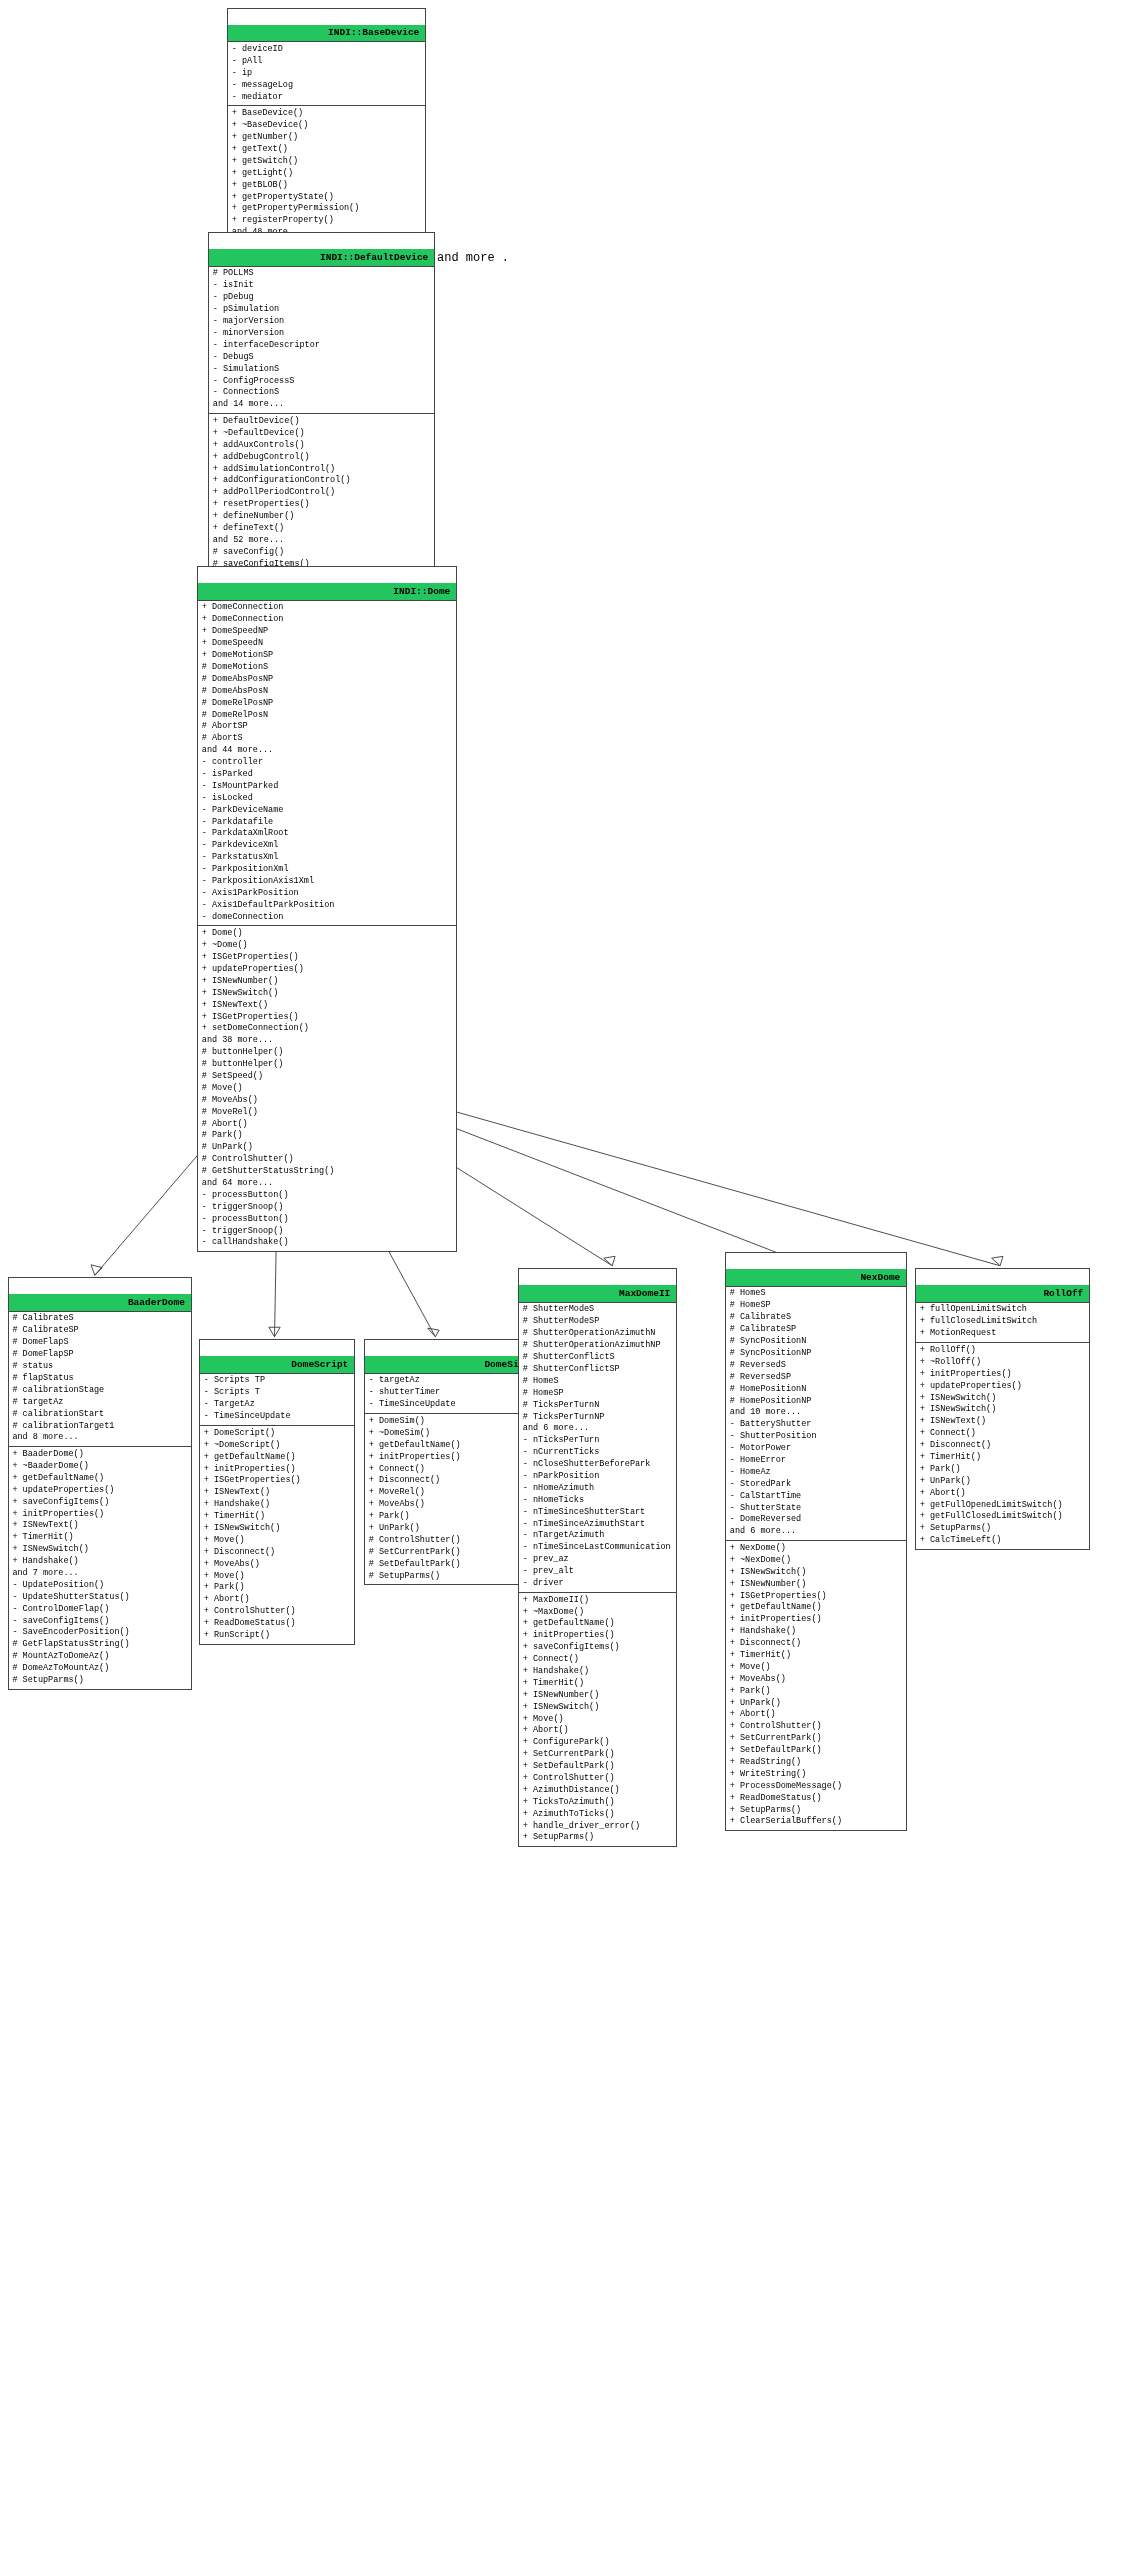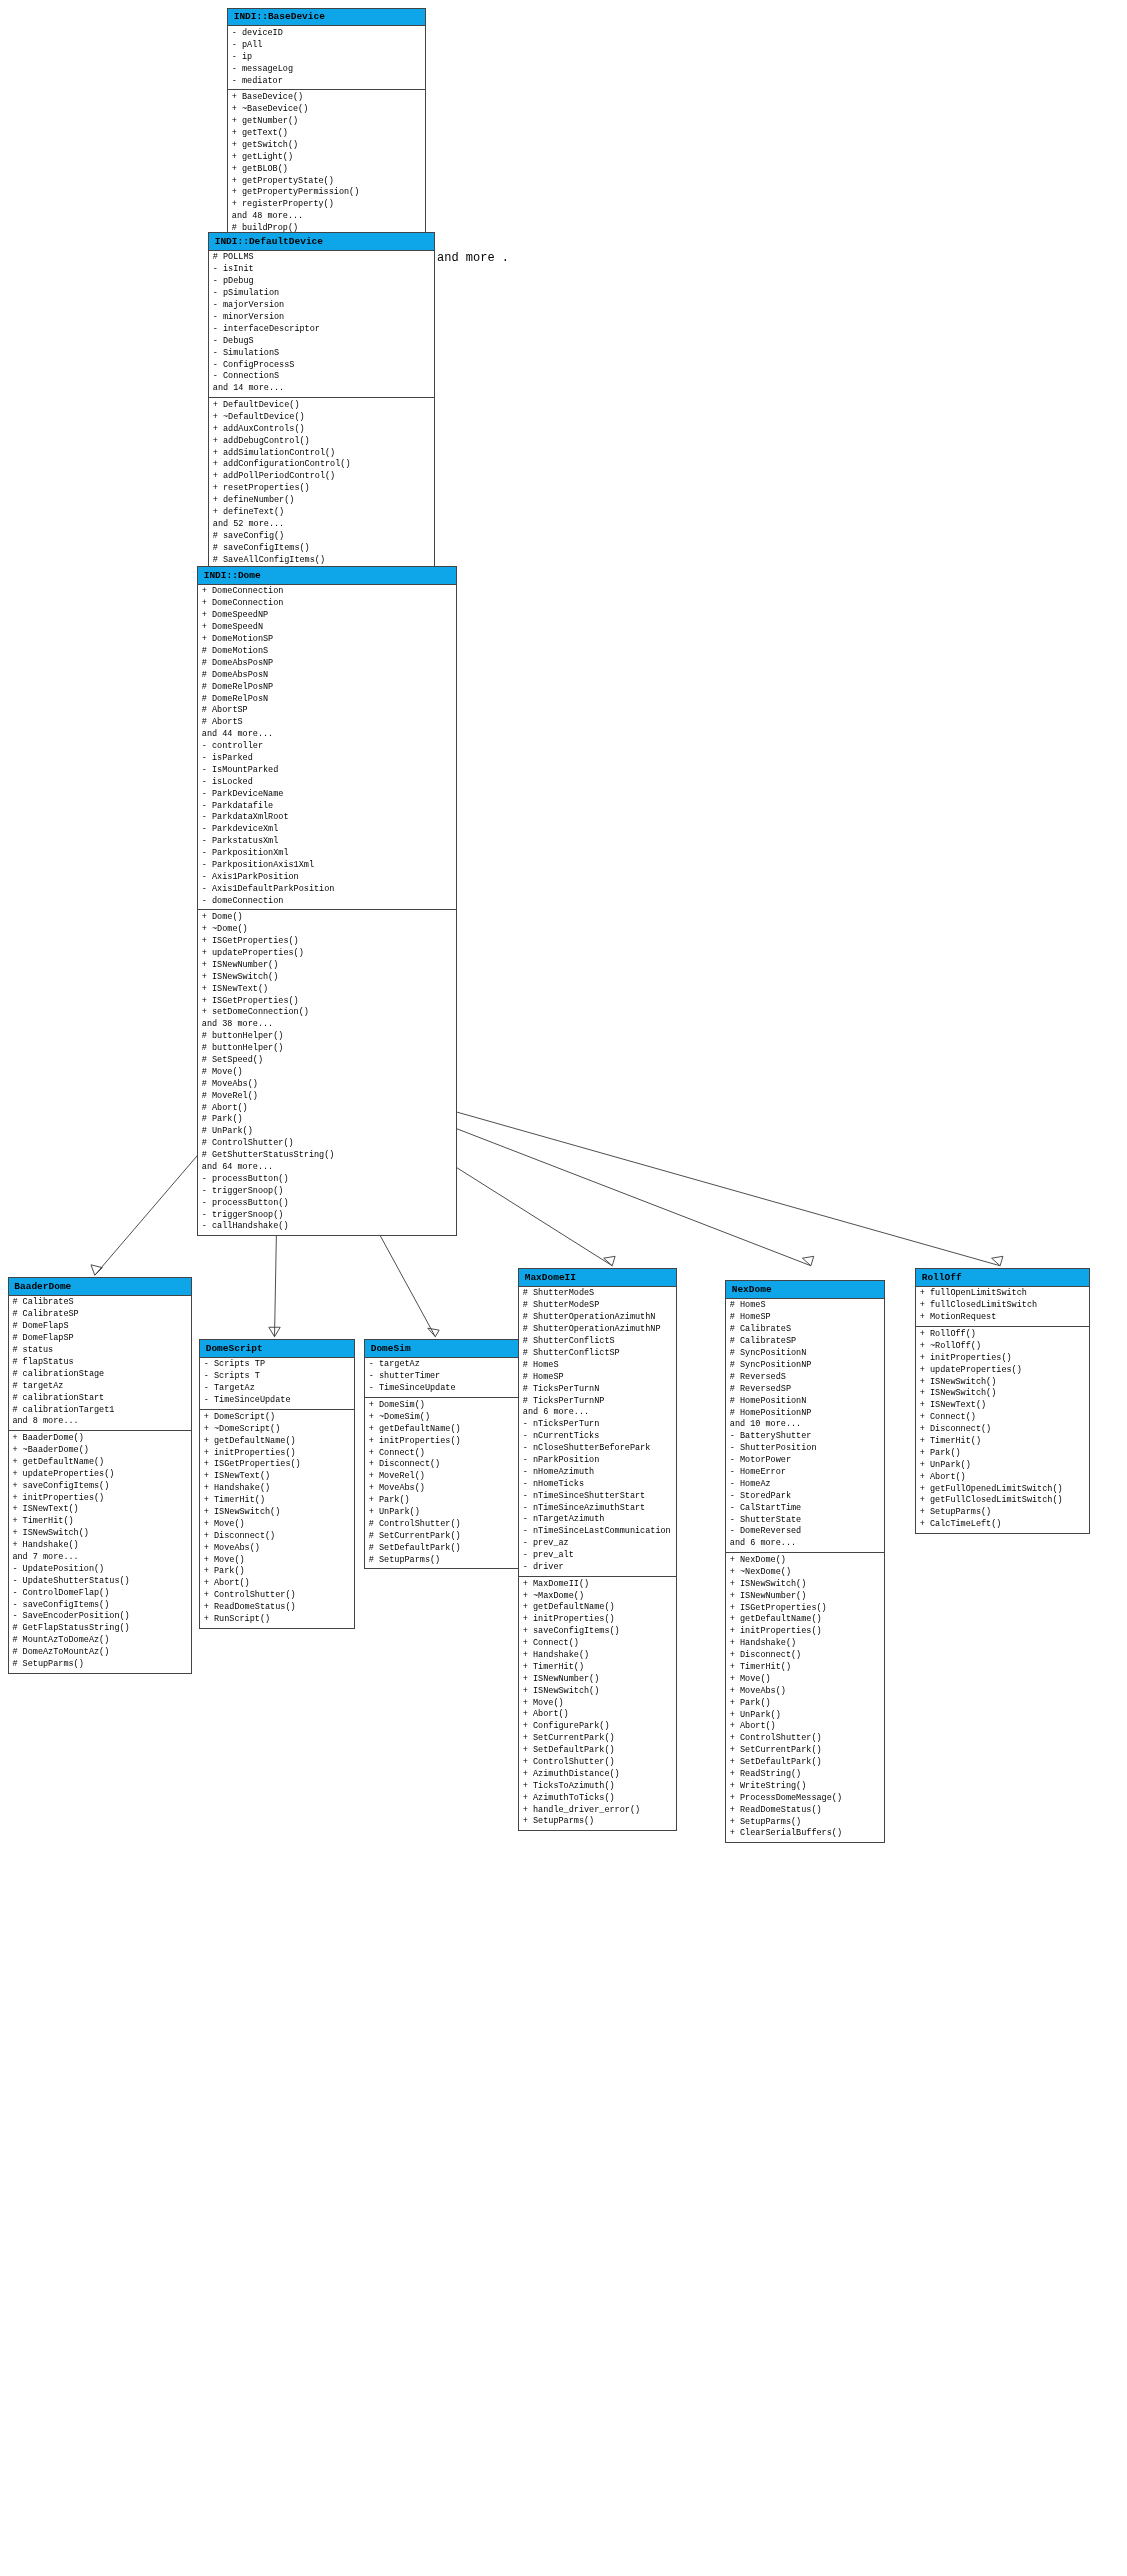--- a/index.html
+++ b/index.html
@@ -20,26 +20,27 @@
     }
 
     .uml-box {
       position: absolute;
       border: 0.9px solid #444;
       background: #fff;
       min-width: 114px;
     }
 
     .uml-box .box-title {
-      background: #0ea5e9;
+      background: #22c55e;
       border-bottom: 0.9px solid #444;
       padding: 2.8px 5.7px;
       font-weight: bold;
       font-size: 9.5px;
-      text-align: left;
+      text-align: right;
+      margin-top: 16px;
     }
 
     .uml-box .box-section {
       border-bottom: 0.9px solid #444;
       padding: 1.9px 3.8px;
       font-size: 8.5px;
       line-height: 1.4;
       white-space: pre-wrap;
     }
 
@@ -340,21 +341,21 @@
 + SetCurrentPark()
 + SetDefaultPark()
 + ControlShutter()
 + AzimuthDistance()
 + TicksToAzimuth()
 + AzimuthToTicks()
 + handle_driver_error()
 + SetupParms()</div>
   </div>
 
-  <div class="uml-box" style="top:1280px; left:725px; width:160px;">
+  <div class="uml-box" style="top:1252px; left:725px; width:182px;">
     <div class="box-title">NexDome</div>
     <div class="box-section"># HomeS
 # HomeSP
 # CalibrateS
 # CalibrateSP
 # SyncPositionN
 # SyncPositionNP
 # ReversedS
 # ReversedSP
 # HomePositionN

